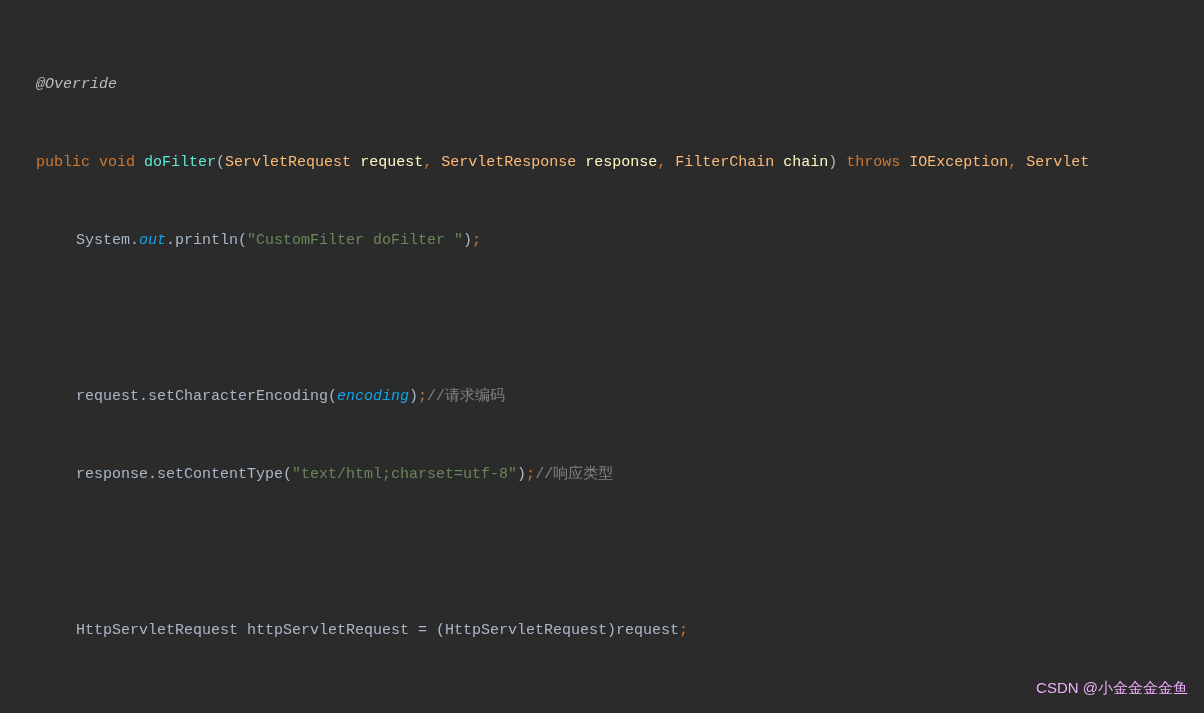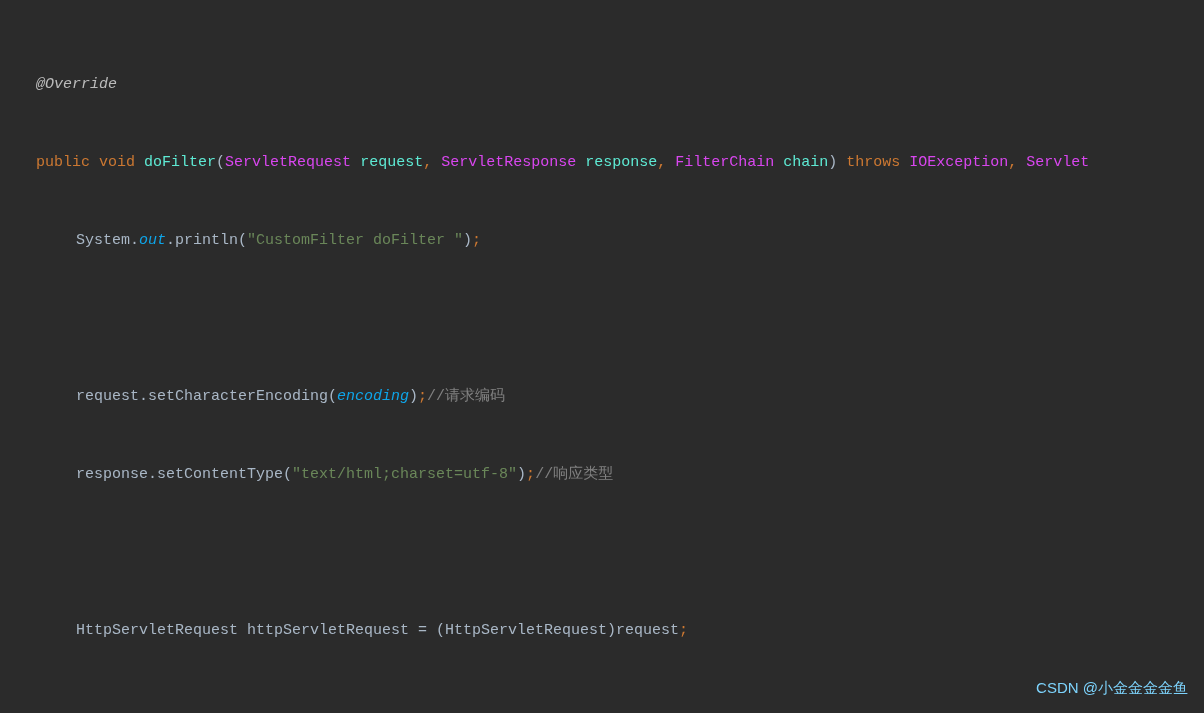--- a/index.html
+++ b/index.html
@@ -32,24 +32,24 @@
       font-style: italic;
       font-weight: normal;
     }
     .keyword {
       color: #cc7832;
     }
     .method-name {
       color: #5eead4;
     }
     .type {
-      color: #d946ef;
+      color: #fdba74;
     }
     .param {
-      color: #5eead4;
+      color: #fef9c3;
     }
     .string {
       color: #6a8759;
     }
     .field {
       color: #0ea5e9;
       font-style: italic;
       font-family: Liberation Mono, monospace;
     }
     .comment {
@@ -62,21 +62,21 @@
     .punct {
       color: #a9b7c6;
     }
     .semicolon {
       color: #cc7832;
     }
     .watermark {
       position: absolute;
       bottom: 12px;
       right: 16px;
-      color: #7dd3fc;
+      color: #f0abfc;
       font-size: 15px;
       font-family: sans-serif;
     }
     .indent1 { padding-left: 40px; }
   </style>
 </head>
 <body>
 
 <div class="code-container">
   <div class="line"><span class="annotation">@Override</span></div>

